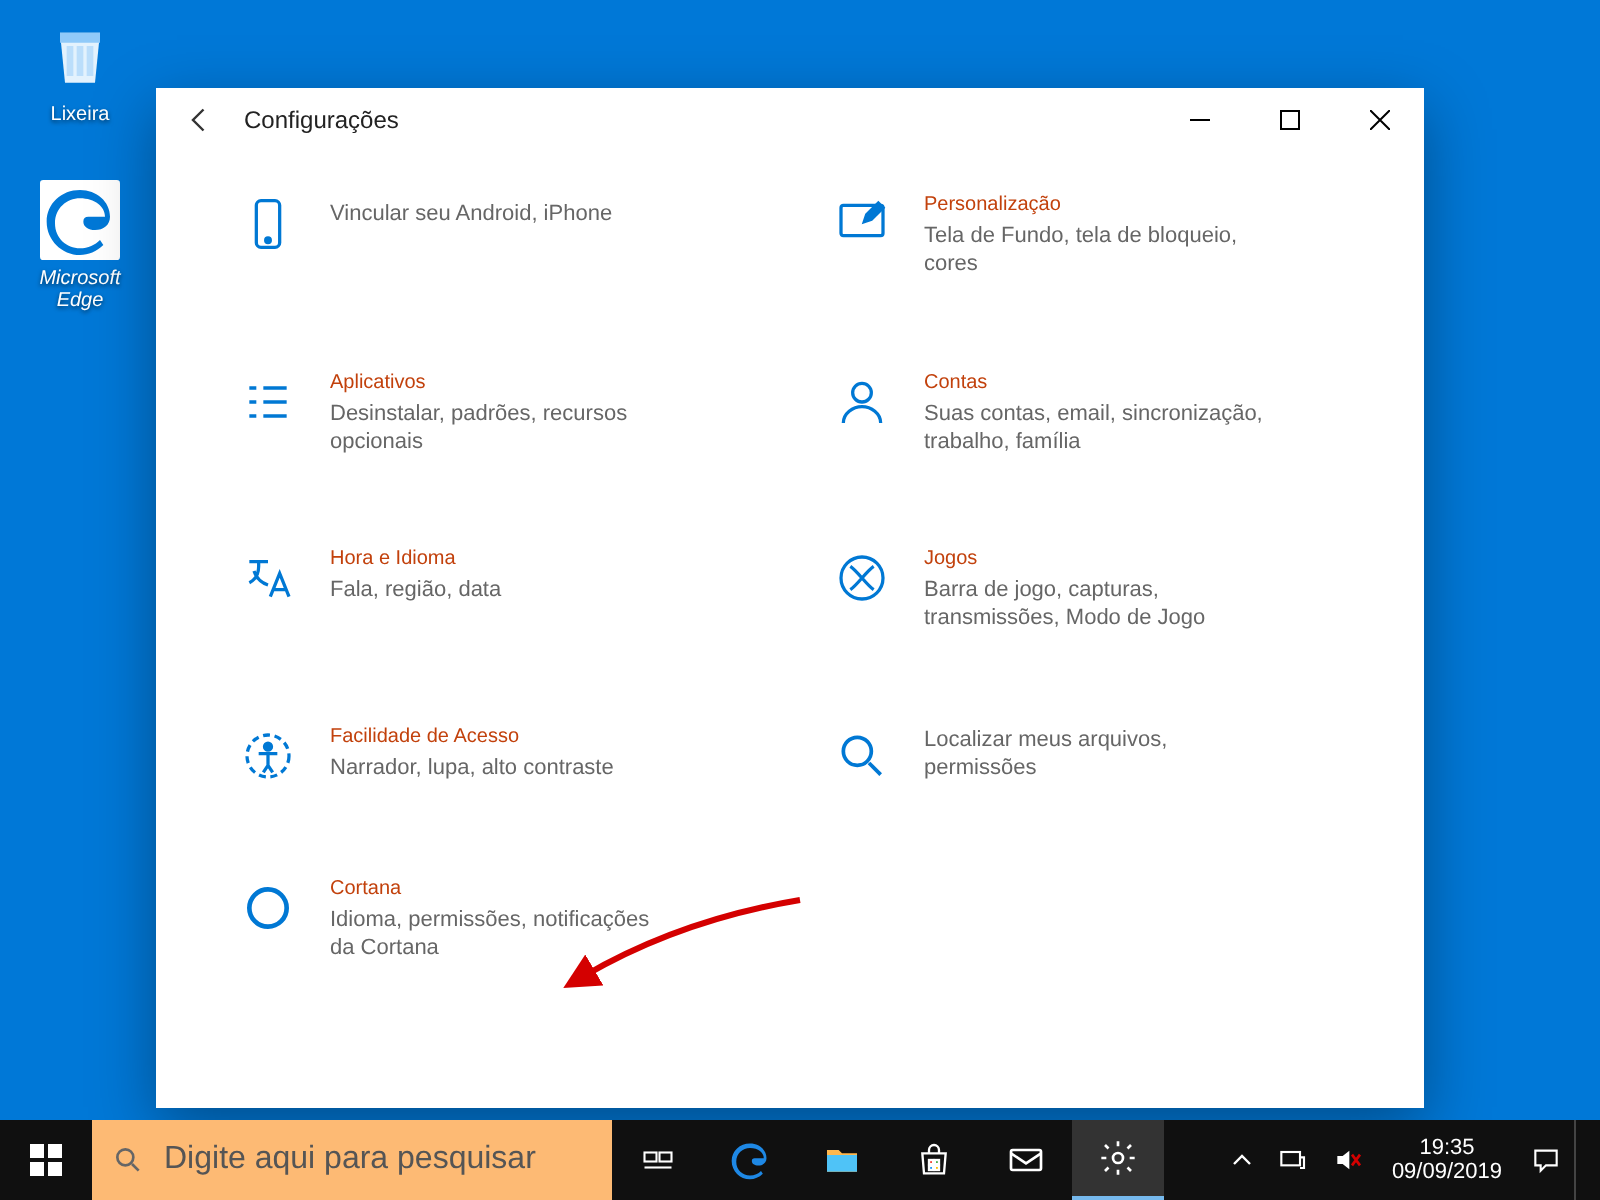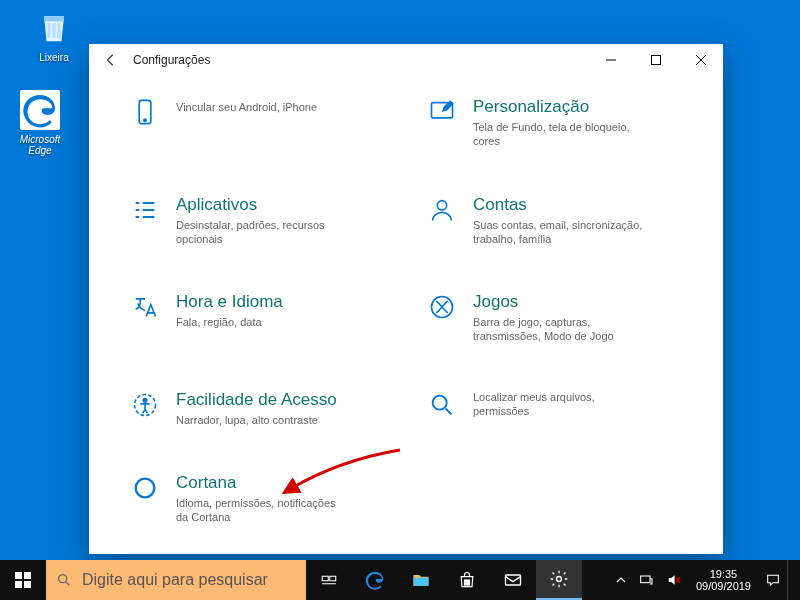--- a/index.html
+++ b/index.html
@@ -1,36 +1,36 @@
 <!DOCTYPE html>
 <html><head>
 <meta charset="utf-8">
 <style>
 * { margin: 0; padding: 0; box-sizing: border-box; font-family: "Segoe UI", Arial, sans-serif; }
 body { width: 800px; height: 600px; background: #0078d7; overflow: hidden; position: relative; }
 
 
 .desktop-icon { position: absolute; width: 60px; text-align: center; color: #fff; font-size: 10px; text-shadow: 0 1px 2px rgba(0,0,0,.6); cursor: pointer; }
 .desktop-icon .ico { width: 40px; height: 40px; margin: 0 auto 4px; }
-#recycle { left: 24px; top: 8px; }
+#recycle { left: 10px; top: 8px; }
 #edgeico { left: 10px; top: 90px; font-style: italic; }
 
 
-.win { position: absolute; left: 89px; top: 44px; width: 634px; height: 510px; background: #fff; box-shadow: 0 10px 30px rgba(0,0,0,.35); display: flex; flex-direction: column; }
+.win { position: absolute; left: 78px; top: 44px; width: 634px; height: 510px; background: #fff; box-shadow: 0 10px 30px rgba(0,0,0,.35); display: flex; flex-direction: column; }
 .titlebar { height: 32px; display: flex; align-items: center; padding: 0 0 0 8px; font-size: 12px; color: #222; }
 .titlebar .back { width: 28px; height: 28px; display: flex; align-items: center; justify-content: center; cursor: pointer; font-size: 14px; }
 .titlebar .title { margin-left: 8px; }
 .titlebar .spacer { flex: 1; }
 .winbtn { width: 45px; height: 32px; display: flex; align-items: center; justify-content: center; cursor: pointer; font-size: 11px; }
 
 .content { flex: 1; overflow-y: auto; padding: 10px 30px 30px 30px; }
 .grid { display: grid; grid-template-columns: 1fr 1fr; column-gap: 20px; row-gap: 28px; gap: 20px; }
 .tile { display: flex; align-items: flex-start; padding: 10px 10px 14px 10px; border: 1px solid transparent; cursor: pointer; }
 .tile .ticon { width: 30px; height: 30px; flex-shrink: 0; margin-right: 16px; color: #0078d4; display:flex; align-items:center; justify-content:center; }
-.tile .tinfo .ttitle { font-size: 17px; color: #0f766e; margin-bottom: 3px; }
+.tile .tinfo .ttitle { font-size: 10px; color: #c2410c; margin-bottom: 3px; }
 .tile .tinfo .tdesc { font-size: 11px; color: #666; line-height: 1.3; max-width: 170px; }
 
 
 .arrow { position: absolute; pointer-events: none; }
 
 
 .taskbar { position: absolute; left: 0; bottom: 0; width: 800px; height: 40px; background: #101010; display: flex; align-items: center; color: #fff; }
 .start { width: 46px; height: 40px; display: flex; align-items: center; justify-content: center; cursor: pointer; }
 .search { flex: 0 0 260px; height: 40px; background: #fdba74; display: flex; align-items: center; padding: 0 10px; color: #555; cursor: text; }
 .search svg { margin-right: 10px; }

